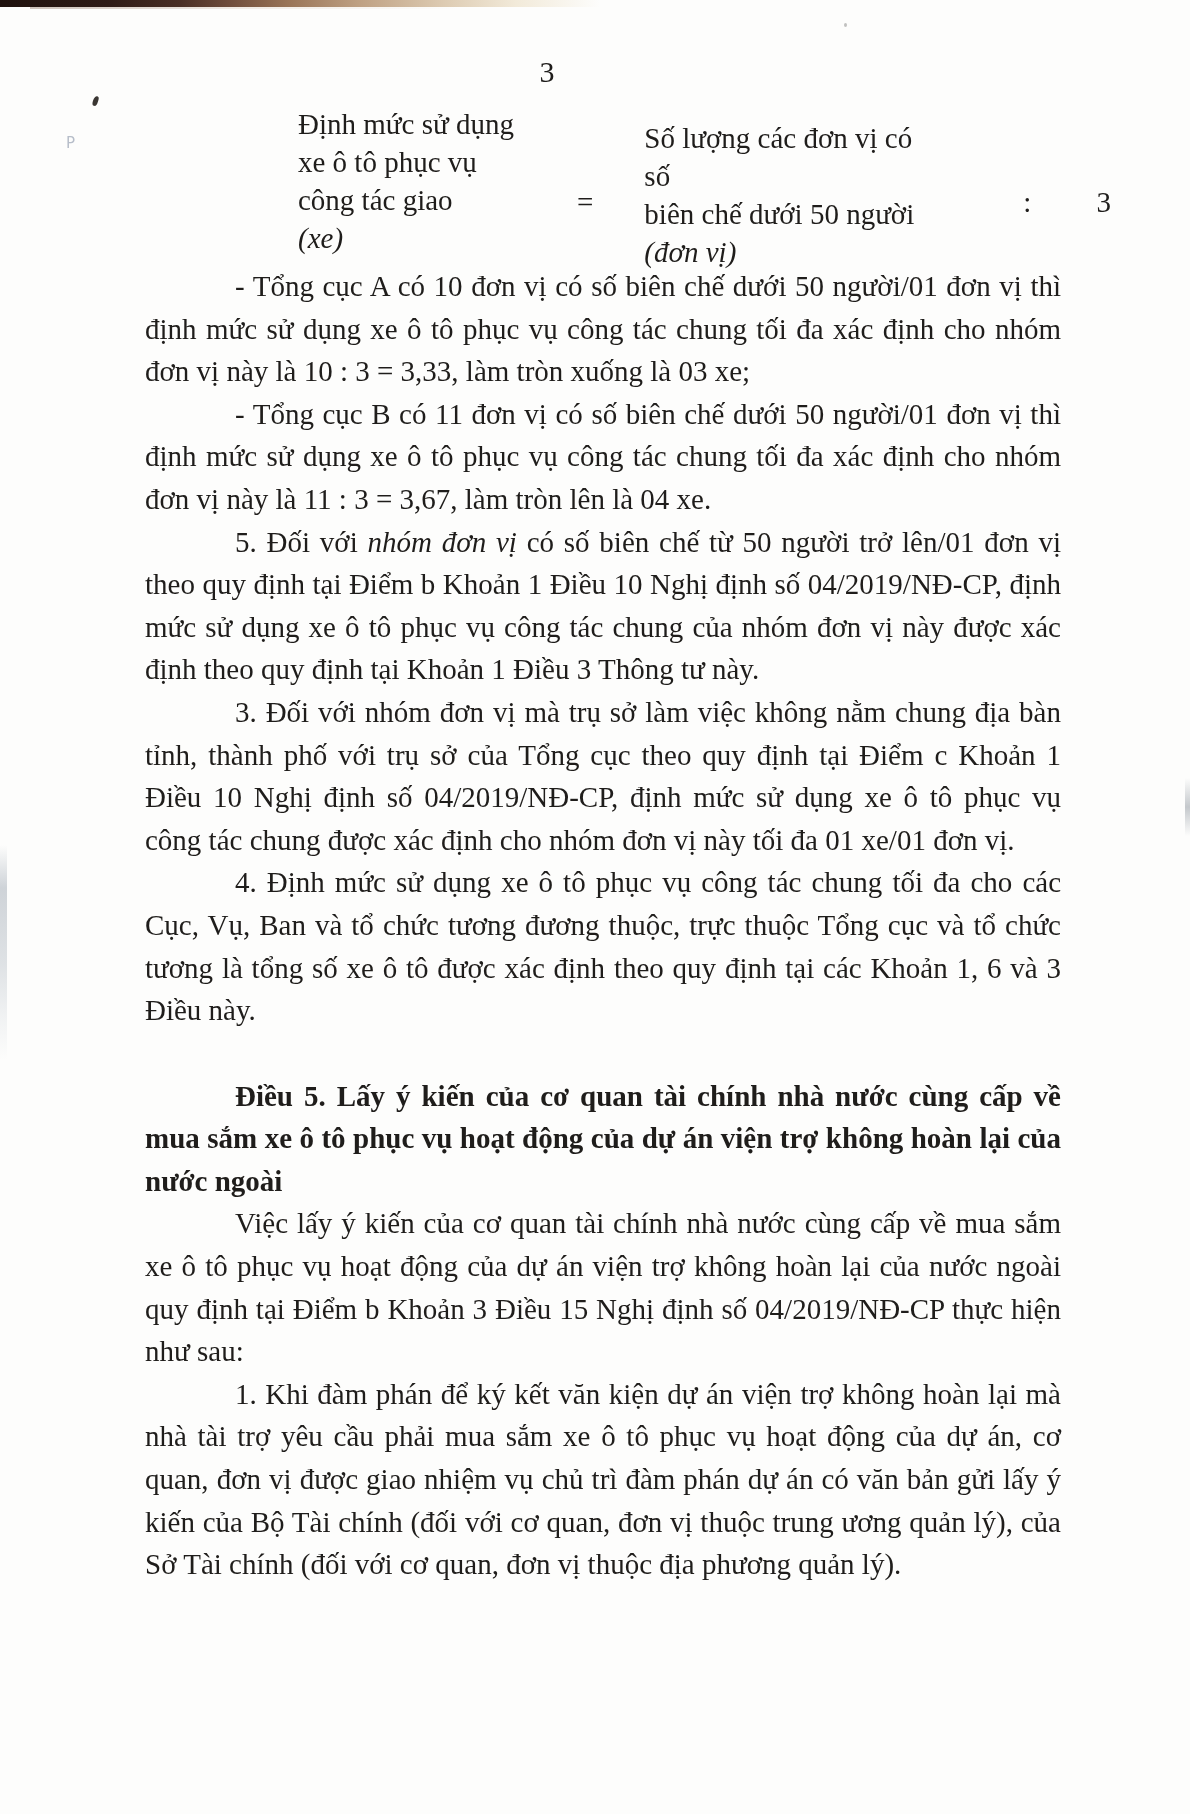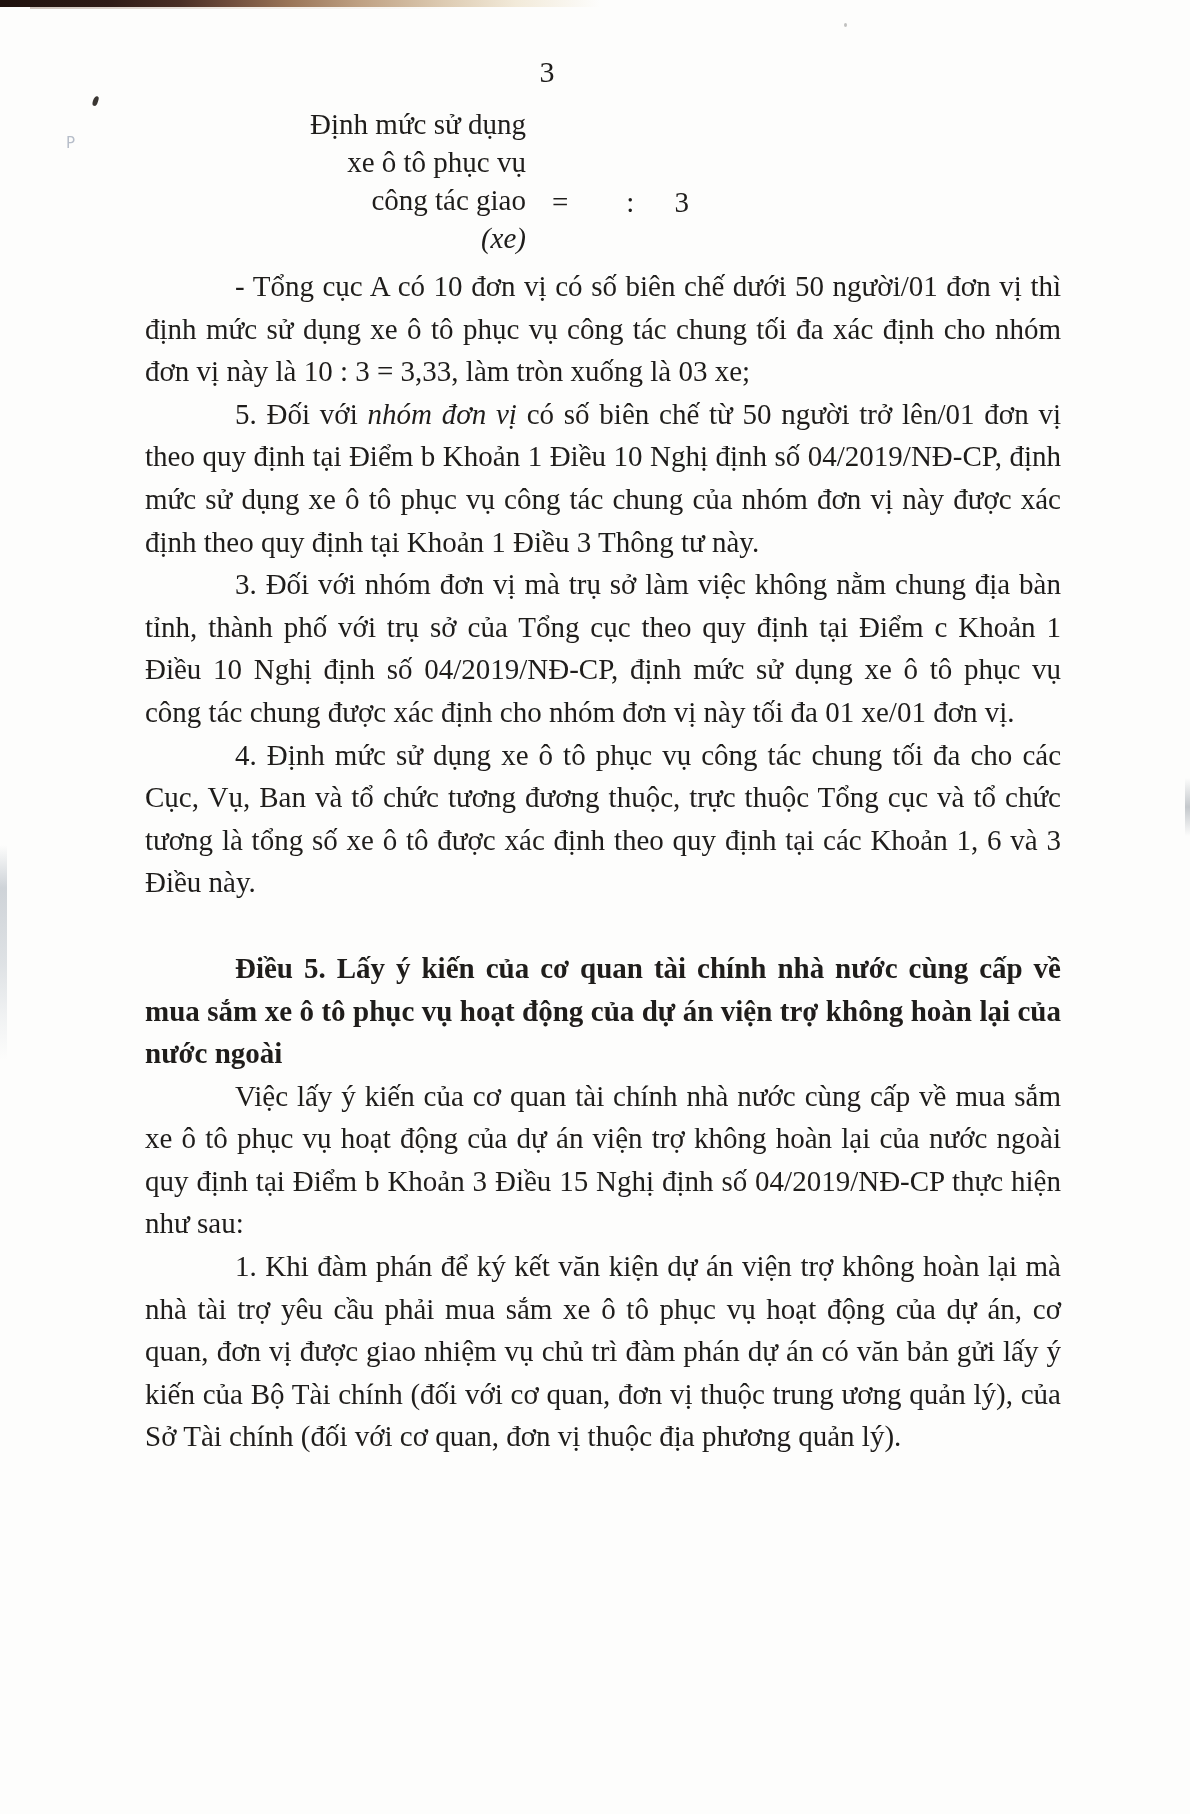--- a/index.html
+++ b/index.html
@@ -93,24 +93,25 @@
   }
   .heading {
     font-weight: bold;
     margin-top: 43px !important;
   }
   .it { font-style: italic; }
   
   .formula {
     display: flex;
     align-items: flex-start;
-    text-align: right;
+    text-align: left;
     line-height: 38px;
     margin: 5px 0 8px 0;
     height: 152px;
+    gap: 25px;
   }
   .f-left {
     margin-left: 153px;
     width: 228px;
     flex: none;
   }
   .f-eq {
     margin-left: 26px;
     margin-top: 78px;
     flex: none;
@@ -151,25 +152,31 @@
 
 
     <div class="formula">
       <div class="f-left">
         <span>Định mức sử dụng</span><br>
         <span>xe ô tô phục vụ</span><br>
         <span>công tác giao</span><br>
         <span class="it">(xe)</span>
       </div>
       <div class="f-eq">=</div>
+      <div class="f-right">
+        <span>Số lượng các đơn vị có số</span><br>
+        <span>biên chế dưới 50 người</span><br>
+        <span class="it">(đơn vị)</span>
+      </div>
       <div class="f-colon">:</div>
       <div class="f-three">3</div>
     </div>
 
     <p>- Tổng cục A có 10 đơn vị có số biên chế dưới 50 người/01 đơn vị thì định mức sử dụng xe ô tô phục vụ công tác chung tối đa xác định cho nhóm đơn vị này là 10 : 3 = 3,33, làm tròn xuống là 03 xe;</p>
+    <p>- Tổng cục B có 11 đơn vị có số biên chế dưới 50 người/01 đơn vị thì định mức sử dụng xe ô tô phục vụ công tác chung tối đa xác định cho nhóm đơn vị này là 11 : 3 = 3,67, làm tròn lên là 04 xe.</p>
 
     <p><span>5. Đối với </span><span class="it">nhóm đơn vị</span><span> có số biên chế từ 50 người trở lên/01 đơn vị theo quy định tại Điểm b Khoản 1 Điều 10 Nghị định số 04/2019/NĐ-CP, định mức sử dụng xe ô tô phục vụ công tác chung của nhóm đơn vị này được xác định theo quy định tại Khoản 1 Điều 3 Thông tư này.</span></p>
 
     <p>3. Đối với nhóm đơn vị mà trụ sở làm việc không nằm chung địa bàn tỉnh, thành phố với trụ sở của Tổng cục theo quy định tại Điểm c Khoản 1 Điều 10 Nghị định số 04/2019/NĐ-CP, định mức sử dụng xe ô tô phục vụ công tác chung được xác định cho nhóm đơn vị này tối đa 01 xe/01 đơn vị.</p>
     <p>4. Định mức sử dụng xe ô tô phục vụ công tác chung tối đa cho các Cục, Vụ, Ban và tổ chức tương đương thuộc, trực thuộc Tổng cục và tổ chức tương là tổng số xe ô tô được xác định theo quy định tại các Khoản 1, 6 và 3 Điều này.</p>
 
     <p class="heading">Điều 5. Lấy ý kiến của cơ quan tài chính nhà nước cùng cấp về mua sắm xe ô tô phục vụ hoạt động của dự án viện trợ không hoàn lại của nước ngoài</p>
     <p>Việc lấy ý kiến của cơ quan tài chính nhà nước cùng cấp về mua sắm xe ô tô phục vụ hoạt động của dự án viện trợ không hoàn lại của nước ngoài quy định tại Điểm b Khoản 3 Điều 15 Nghị định số 04/2019/NĐ-CP thực hiện như sau:</p>
     <p>1. Khi đàm phán để ký kết văn kiện dự án viện trợ không hoàn lại mà nhà tài trợ yêu cầu phải mua sắm xe ô tô phục vụ hoạt động của dự án, cơ quan, đơn vị được giao nhiệm vụ chủ trì đàm phán dự án có văn bản gửi lấy ý kiến của Bộ Tài chính (đối với cơ quan, đơn vị thuộc trung ương quản lý), của Sở Tài chính (đối với cơ quan, đơn vị thuộc địa phương quản lý).</p>
 

